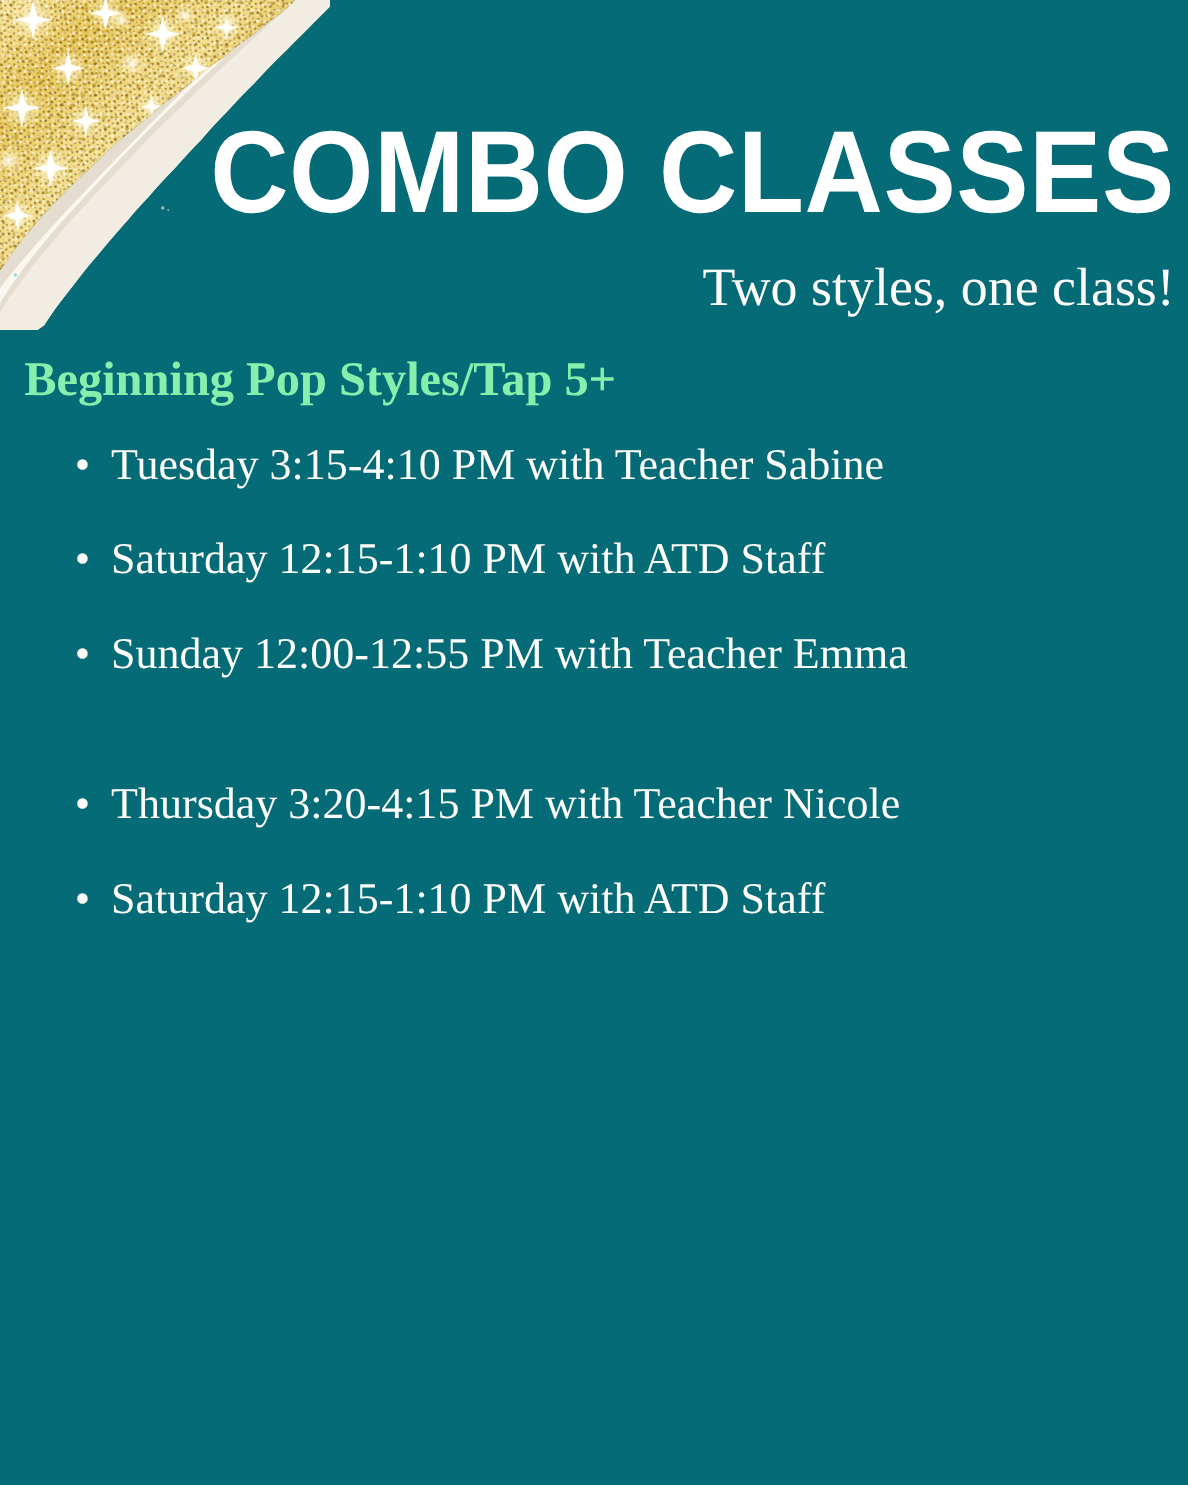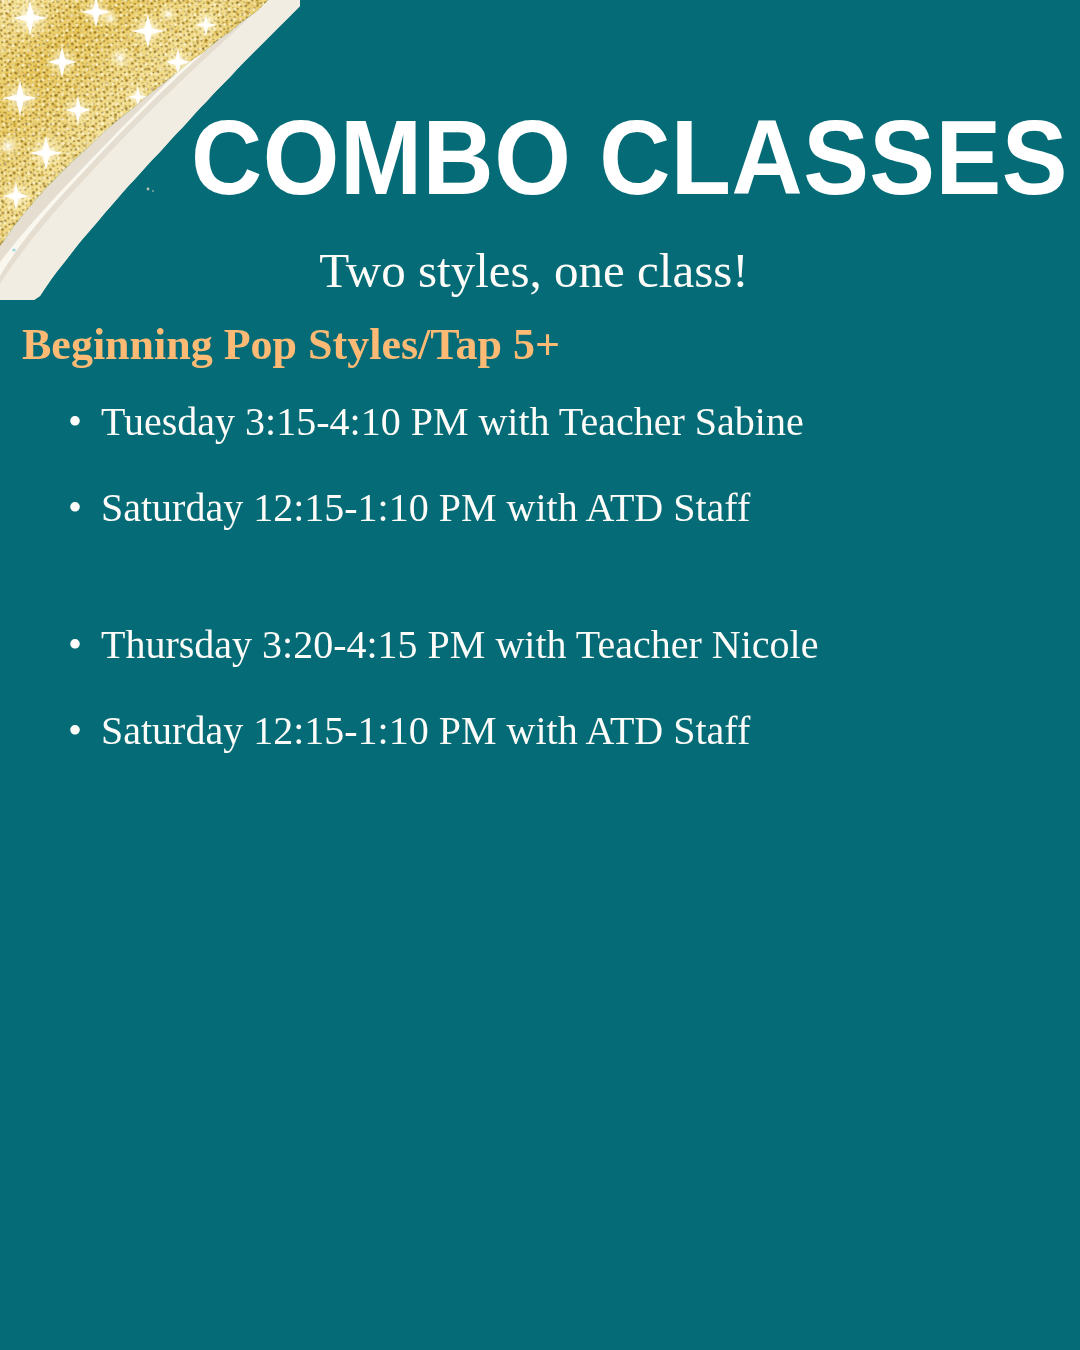--- a/index.html
+++ b/index.html
@@ -60,24 +60,24 @@
     line-height: 1.0;
     letter-spacing: 0.5px;
     color: #FFFFFF;
     transform: scaleX(0.93);
     transform-origin: right center;
     white-space: nowrap;
   }
 
   .subtitle {
     position: absolute;
-    top: 243px;
+    top: 233px;
     left: 0;
     width: 1068px;
-    text-align: center;
+    text-align: right;
     font-family: "Liberation Serif", serif;
     font-weight: normal;
     font-size: 49px;
     line-height: 1.15;
     color: #FDFCF8;
     white-space: nowrap;
   }
 
   
   .sections {
@@ -94,21 +94,21 @@
   .section + .section {
     margin-top: 64px;
   }
 
   .section-heading {
     margin: 0 0 0 22px;
     font-family: "Liberation Serif", serif;
     font-weight: bold;
     font-size: 44px;
     line-height: 1.28;
-    color: #fdba74;
+    color: #86efac;
     white-space: nowrap;
   }
 
   .bullet-list {
     list-style: none;
     margin: 9px 0 0 0;
     padding: 0;
   }
 
   .bullet-item {
@@ -283,20 +283,21 @@
     <div class="subtitle">Two styles, one class!</div>
   </div>
 
   <div class="sections">
 
     <div class="section">
       <div class="section-heading">Beginning Pop Styles/Tap 5+</div>
       <ul class="bullet-list">
         <li class="bullet-item">Tuesday 3:15-4:10 PM with Teacher Sabine</li>
         <li class="bullet-item">Saturday 12:15-1:10 PM with ATD Staff</li>
+        <li class="bullet-item">Sunday 12:00-12:55 PM with Teacher Emma</li>
       </ul>
     </div>
 
     <div class="section">
       <ul class="bullet-list">
         <li class="bullet-item">Thursday 3:20-4:15 PM with Teacher Nicole</li>
         <li class="bullet-item">Saturday 12:15-1:10 PM with ATD Staff</li>
       </ul>
     </div>
 

